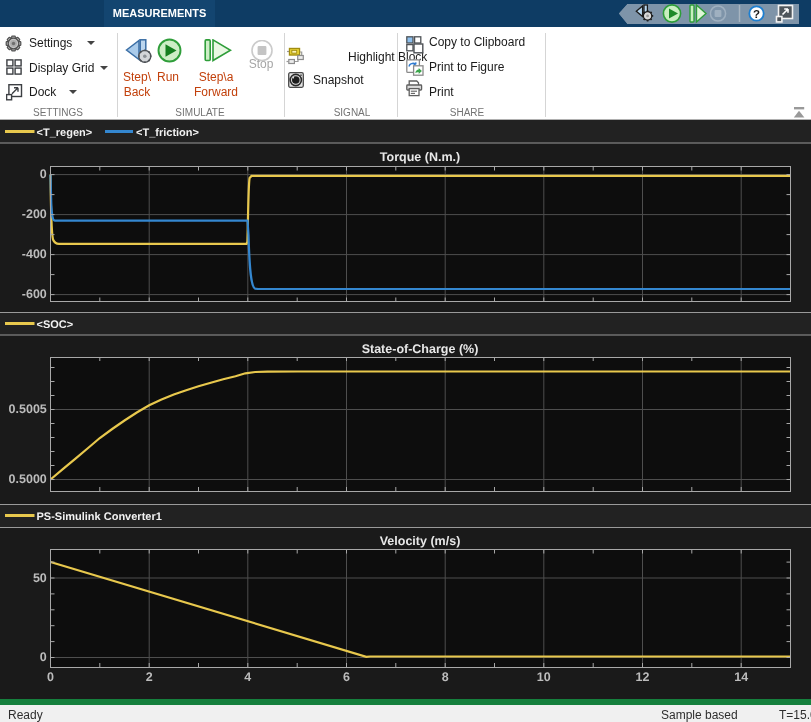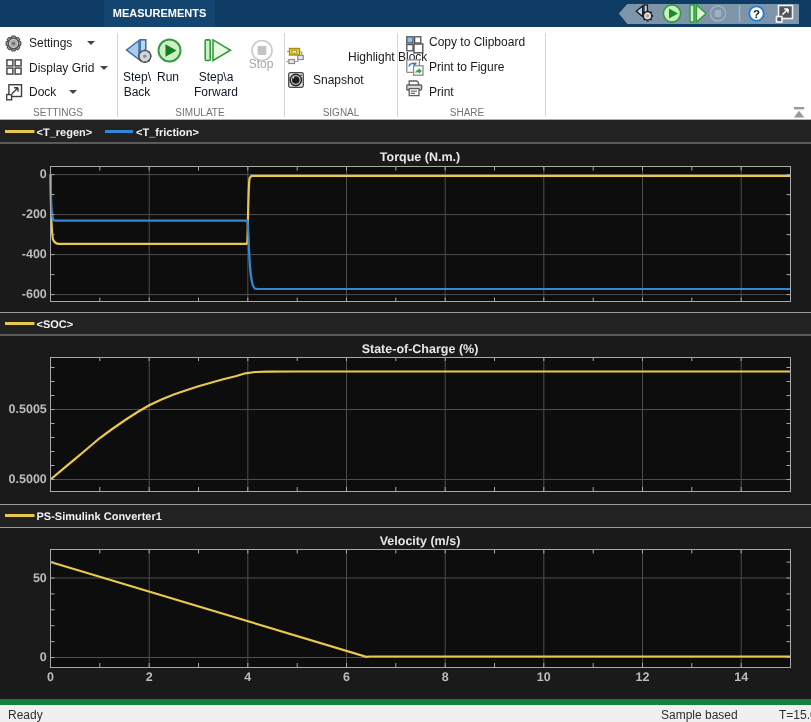--- a/index.html
+++ b/index.html
@@ -7,21 +7,21 @@
   .abs{position:absolute;}
   
   #tabbar{left:0;top:0;width:811px;height:27px;background:#0e3c64;}
   #scopeTab{left:0;top:0;width:104px;height:27px;line-height:27px;text-align:center;color:#1b3046;font-size:11px;font-weight:bold;letter-spacing:.3px;}
   #measTab{left:104px;top:0;width:111px;height:27px;line-height:27px;text-align:center;color:#ffffff;font-size:11px;font-weight:bold;background:#134570;}
   
   #toolbar{left:0;top:27px;width:811px;height:92px;background:#ffffff;border-bottom:1px solid #b0b0b0;}
   .sep{position:absolute;width:1px;background:#d5d5d5;top:6px;height:84px;}
   .seclab{position:absolute;top:80px;font-size:10px;color:#737373;width:120px;text-align:center;}
   .btntext{position:absolute;font-size:12px;color:#1a1a1a;white-space:nowrap;}
-  .bigtext{position:absolute;font-size:12px;color:#0f172a;text-align:center;white-space:nowrap;line-height:14.5px;}
+  .bigtext{position:absolute;font-size:12px;color:#c2410c;text-align:center;white-space:nowrap;line-height:14.5px;}
   .arrow{position:absolute;width:0;height:0;border-left:4px solid transparent;border-right:4px solid transparent;border-top:4px solid #444;}
   
   #status{left:0;top:699px;width:811px;height:23px;background:#f0f0f0;border-top:6px solid #15803d;font-size:12px;color:#2e2e2e;}
 </style>
 </head>
 <body>
 <div id="tabbar" class="abs">
   <div id="measTab" class="abs">MEASUREMENTS</div>
   <svg class="abs" style="left:610px;top:0" width="201" height="27" viewBox="0 0 201 27">
     <polygon points="9,13.5 17.5,4 186,4 189,24 17.5,24" fill="#7e94a9"></polygon>
@@ -181,21 +181,21 @@
   </svg>
   <div class="btntext" style="left:313px;top:22.5px;margin-left:35px;">Highlight Block</div>
   <svg class="abs" style="left:288px;top:44.5px" width="16" height="16" viewBox="0 0 16 16">
     <rect x="0.7" y="0.7" width="14.6" height="14.6" rx="1.5" fill="#e4e4e4" stroke="#4a4a4a" stroke-width="1.3"></rect>
     <circle cx="7.8" cy="8" r="5.6" fill="none" stroke="#2a2a2a" stroke-width="1.6"></circle>
     <circle cx="7.8" cy="8" r="3.8" fill="#1d1d1d"></circle>
     <circle cx="5.4" cy="5.8" r="0.7" fill="#f0f0f0"></circle>
     <circle cx="13" cy="3.2" r="0.9" fill="#555"></circle>
   </svg>
   <div class="btntext" style="left:313px;top:45.5px;">Snapshot</div>
-  <div class="seclab" style="left:281px;">SIGNAL</div>
+  <div class="seclab" style="left:292px;">SIGNAL</div>
   <div class="sep" style="left:397px;"></div>
 
   <svg class="abs" style="left:406px;top:8.5px" width="18" height="18" viewBox="0 0 18 18">
     <rect x="0.8" y="0.8" width="6.2" height="6.2" fill="#8ec0ee" stroke="#4e5256" stroke-width="1.3"></rect>
     <rect x="8.6" y="0.8" width="6.2" height="6.2" fill="#ffffff" stroke="#4e5256" stroke-width="1.3"></rect>
     <rect x="0.8" y="8.6" width="6.2" height="6.2" fill="#ffffff" stroke="#4e5256" stroke-width="1.3"></rect>
     <rect x="8" y="8" width="8.8" height="8.8" fill="#ffffff" stroke="#4e5256" stroke-width="1.4"></rect>
   </svg>
   <div class="btntext" style="left:429px;top:7.5px;">Copy to Clipboard</div>
   <svg class="abs" style="left:406px;top:32px" width="18" height="18" viewBox="0 0 18 18">

